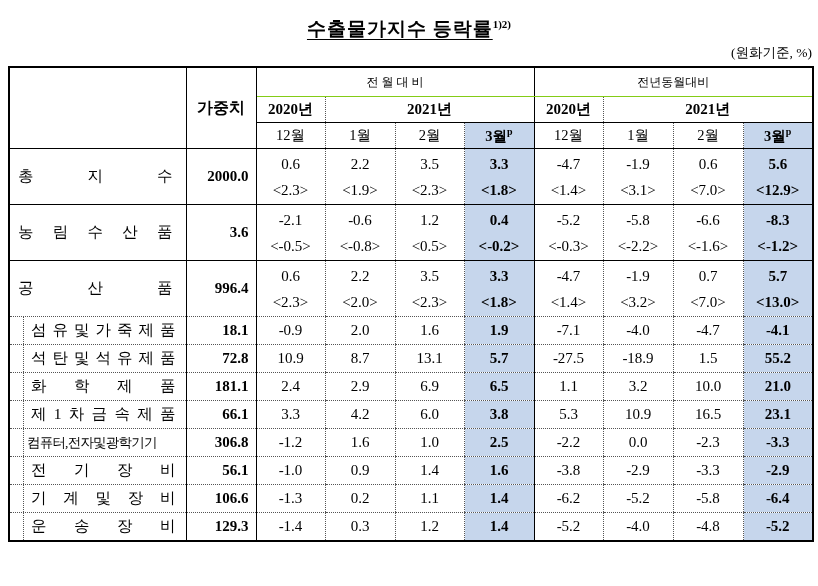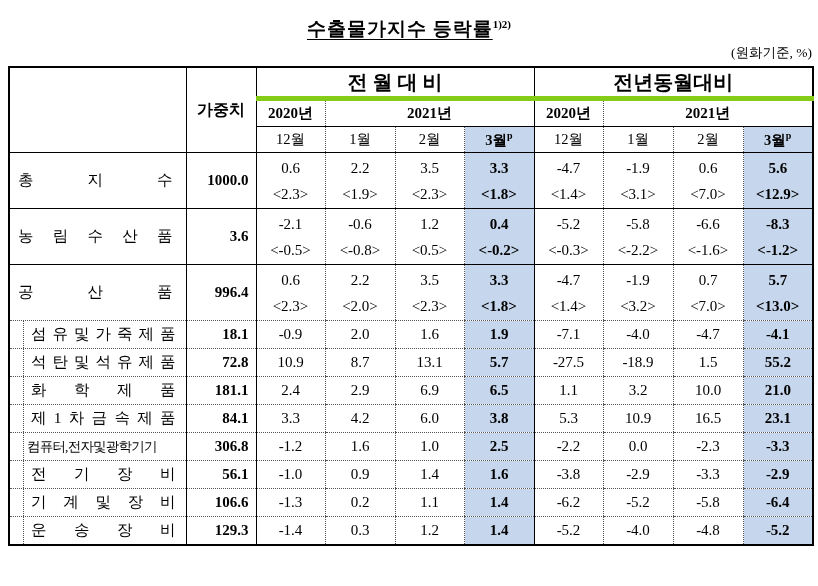--- a/index.html
+++ b/index.html
@@ -12,22 +12,22 @@
   .unit{position:absolute;top:44px;right:6px;font-size:13.5px;}
 
   table{position:absolute;left:8px;top:66px;width:804px;border-collapse:collapse;
         table-layout:fixed;border:2px solid #000;}
   th,td{padding:0;font-weight:normal;overflow:hidden;}
 
   
   .corner{border-right:1px solid #000;border-bottom:1px solid #000;}
   .wgt-h{border-right:1px solid #000;border-bottom:1px solid #000;
          font-weight:bold;font-size:16px;text-align:center;}
-  .grp{height:28px;font-weight:bold;font-size:20px;text-align:center;
-       border-bottom:5px solid #84cc16;}
+  .grp{height:28px;font-weight:normal;font-size:12px;text-align:center;
+       border-bottom:1px solid #84cc16;}
   .yr{height:25px;font-weight:bold;font-size:15px;
       border-bottom:1px solid #000;}
   .mon{height:25px;font-size:14.5px;text-align:center;border-bottom:1px solid #000;}
   .gdiv{border-left:1px solid #000;}
   .ddiv{border-left:1px dotted #555;}
   .b{font-weight:bold;}
   .hl{background:#c6d6ec;}
   sup{font-size:10px;}
 
   
@@ -94,21 +94,21 @@
         <th class="mon ddiv hl b"><span>3월</span><sup>p</sup></th>
         <th class="mon gdiv">12월</th>
         <th class="mon ddiv">1월</th>
         <th class="mon ddiv">2월</th>
         <th class="mon ddiv hl b"><span>3월</span><sup>p</sup></th>
       </tr>
     </thead>
     <tbody>
         <tr class="major">
           <td class="lbl lbl-major">총 지 수</td>
-          <td class="wgt">1000.0</td>
+          <td class="wgt">2000.0</td>
           <td class="num">
             <div class="v">0.6</div>
             <div class="v2">&lt;2.3&gt;</div>
           </td>
           <td class="num ddiv">
             <div class="v">2.2</div>
             <div class="v2">&lt;1.9&gt;</div>
           </td>
           <td class="num ddiv">
             <div class="v">3.5</div>
@@ -238,21 +238,21 @@
           <td class="num ddiv">2.9</td>
           <td class="num ddiv">6.9</td>
           <td class="num ddiv hl b">6.5</td>
           <td class="num gdiv">1.1</td>
           <td class="num ddiv">3.2</td>
           <td class="num ddiv">10.0</td>
           <td class="num ddiv hl b">21.0</td>
         </tr>
         <tr class="sub">
           <td class="lbl lbl-sub">제 1 차 금 속 제 품</td>
-          <td class="wgt">84.1</td>
+          <td class="wgt">66.1</td>
           <td class="num">3.3</td>
           <td class="num ddiv">4.2</td>
           <td class="num ddiv">6.0</td>
           <td class="num ddiv hl b">3.8</td>
           <td class="num gdiv">5.3</td>
           <td class="num ddiv">10.9</td>
           <td class="num ddiv">16.5</td>
           <td class="num ddiv hl b">23.1</td>
         </tr>
         <tr class="sub">

